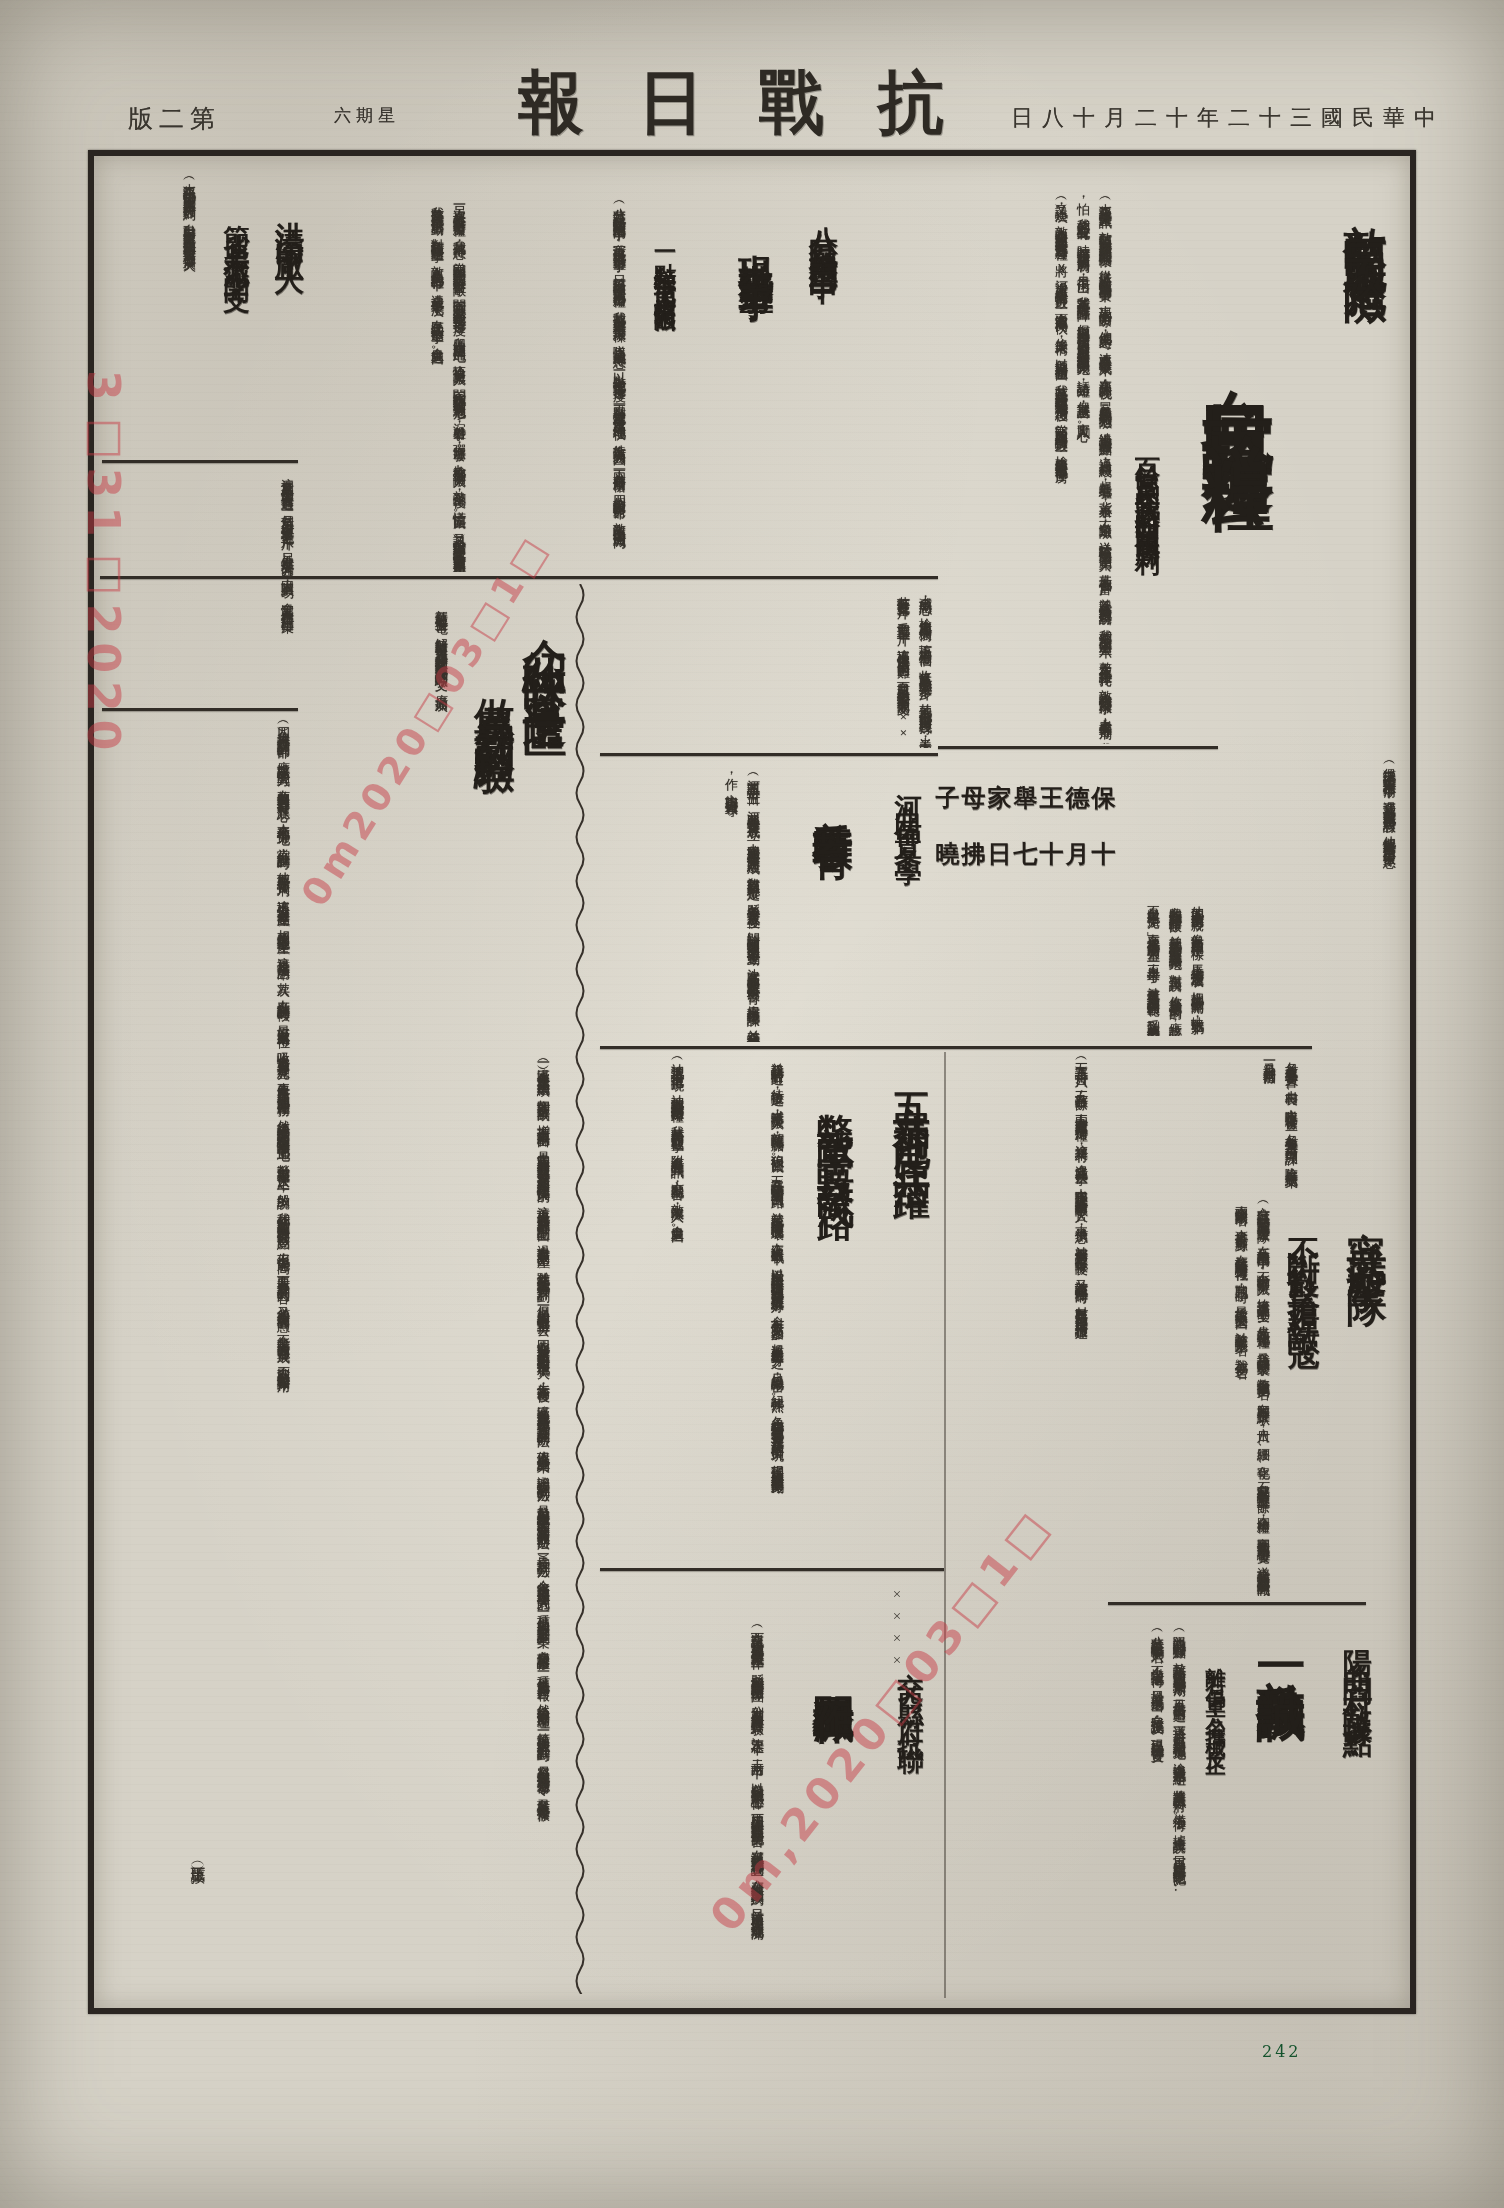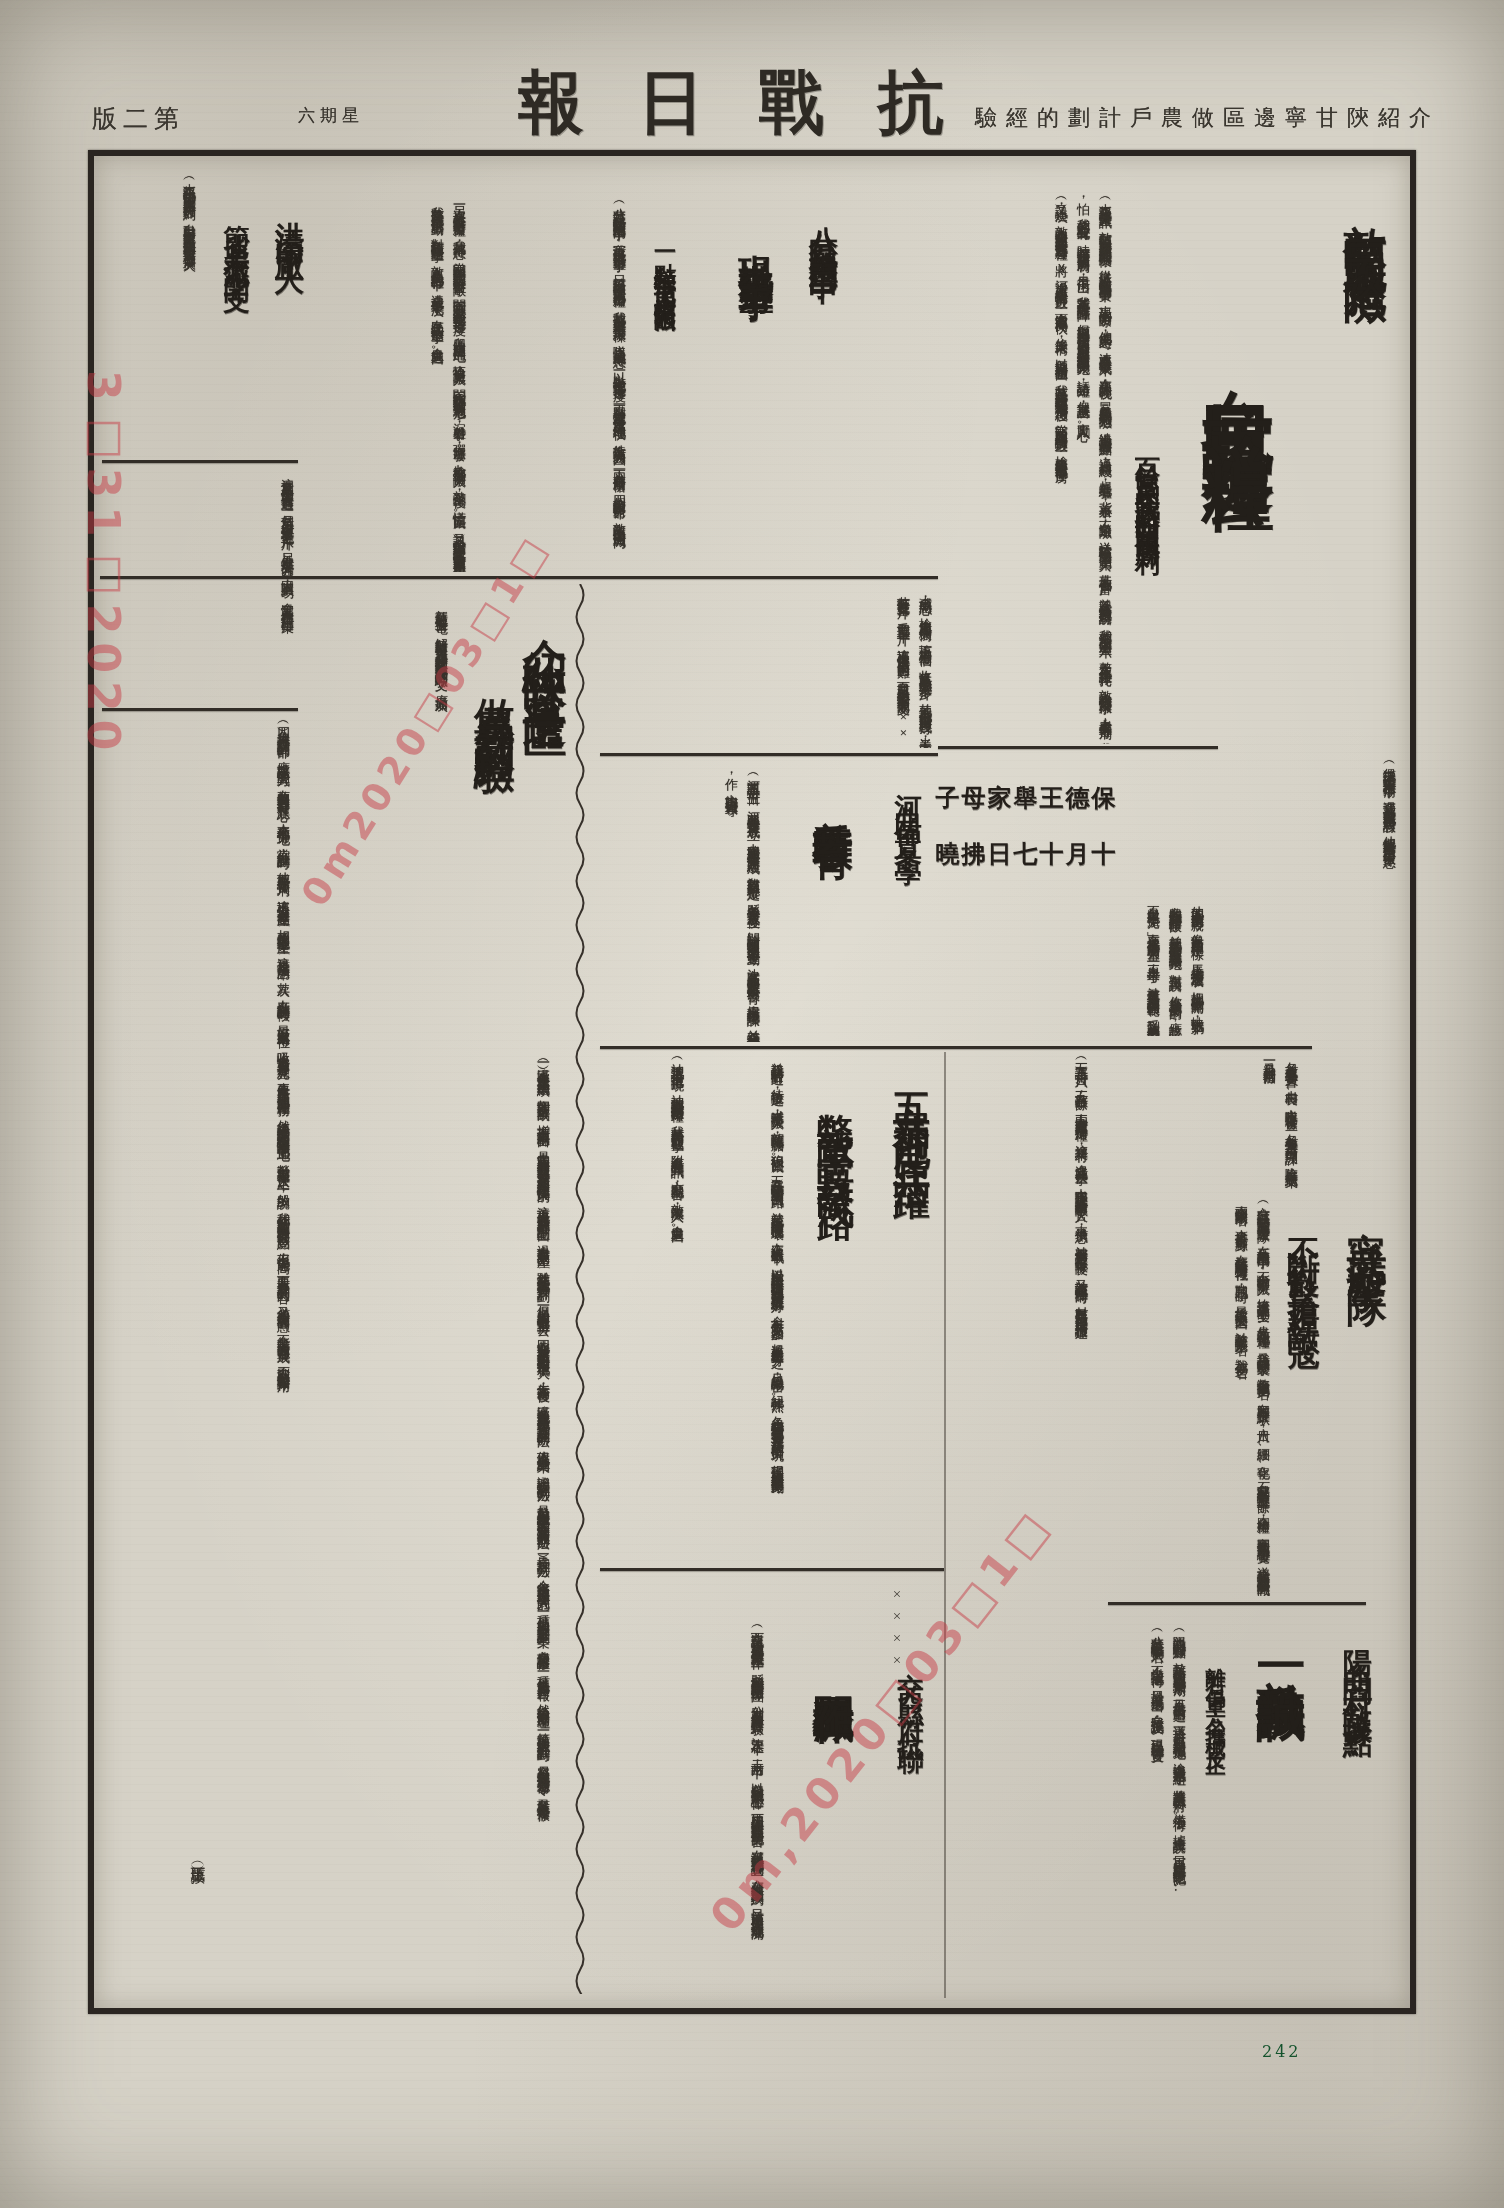--- a/index.html
+++ b/index.html
@@ -35,38 +35,38 @@
   .frame{
     position:absolute; left:88px; top:150px; width:1316px; height:1852px;
     border:6px solid #2a2521; z-index:0;
     box-shadow:inset 0 0 26px rgba(100,92,78,.35), 0 0 2px rgba(40,35,30,.6);
   }
   .masthead{
     font-size:66px; font-weight:bold; letter-spacing:54px; color:#2e2a24;
     transform:scaleY(1.05); filter:blur(.35px);
     text-shadow:1px 1px 0 rgba(46,42,36,.35);
   }
-  .hdrsmall{color:#3a362f; text-shadow:0 0 .6px rgba(58,54,47,.8);}
+  .hdrsmall{color:#3a362f; text-shadow:0 0 .6px rgba(58,54,47,.8);margin-left:36px;}
   .wm{
     position:absolute; color:rgba(198,58,70,.48); font-weight:bold; z-index:5;
     font-family:"DejaVu Sans",sans-serif; pointer-events:none; white-space:nowrap;
   }
   .pagenum{position:absolute; color:#14532d; font-size:16px; letter-spacing:3px;
            font-family:"DejaVu Serif",serif;}
   .marks{writing-mode:vertical-rl; font-size:15px; color:#45403a; letter-spacing:6px;}
   .contnote{writing-mode:vertical-rl; font-size:15px; color:#37332c;}
   svg.wavy{position:absolute; z-index:1;}
 </style>
 </head>
 <body>
 
 <div class="abs hrtl hdrsmall" style="left:92px;top:102px;font-size:25px;letter-spacing:6px;">第二版</div>
 <div class="abs hrtl hdrsmall" style="left:298px;top:104px;font-size:17px;letter-spacing:5px;">星期六</div>
 <div class="abs hrtl masthead" style="left:498px;top:58px;width:520px;text-align:center;">抗戰日報</div>
-<div class="abs hrtl hdrsmall" style="left:975px;top:103px;font-size:22px;letter-spacing:9px;">介紹陝甘寧邊區做農戶計劃的經驗</div>
+<div class="abs hrtl hdrsmall" style="left:975px;top:103px;font-size:22px;letter-spacing:9px;">中華民國三十二年十二月十八日</div>
 
 <div class="frame"></div>
 
 <div class="rule" style="left:100px;top:576px;width:838px;"></div>
 <div class="rule" style="left:600px;top:753px;width:338px;"></div>
 <div class="rule" style="left:938px;top:746px;width:280px;"></div>
 <div class="rule" style="left:600px;top:1046px;width:712px;"></div>
 <div class="rule" style="left:102px;top:460px;width:196px;"></div>
 <div class="rule" style="left:102px;top:708px;width:196px;"></div>
 <div class="rule" style="left:600px;top:1568px;width:344px;"></div>

